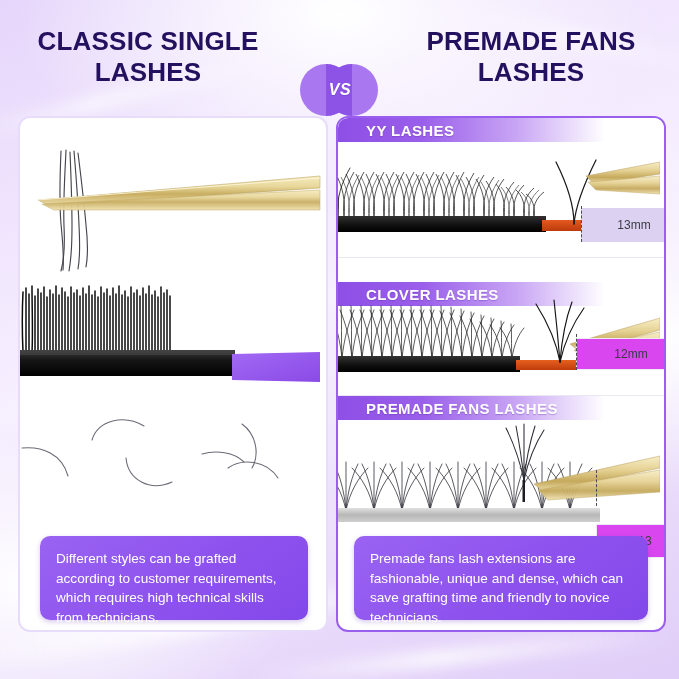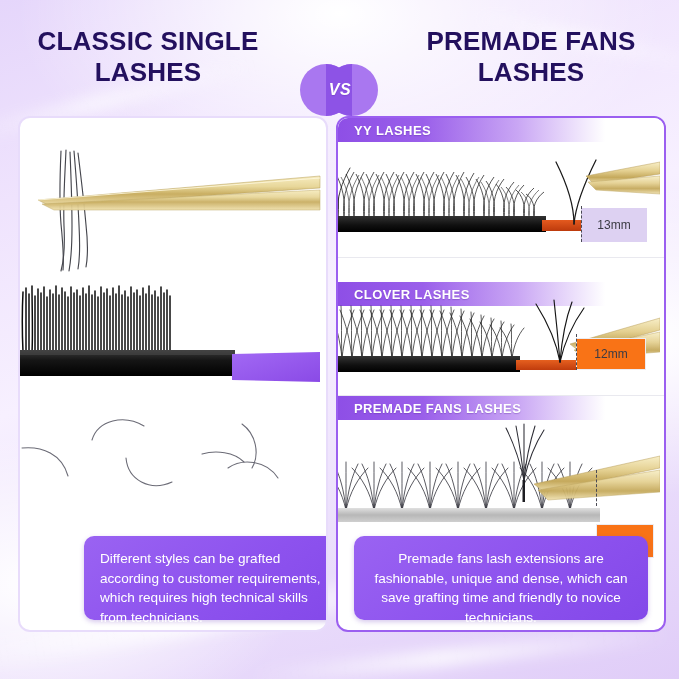--- a/index.html
+++ b/index.html
@@ -48,40 +48,40 @@
 
   
   .panel{position:absolute;background:#fff;border-radius:12px;overflow:hidden;}
   .panel-left{left:18px;top:116px;width:306px;height:512px;border:2px solid #e8dcfb;}
   .panel-right{left:336px;top:116px;width:326px;height:512px;border:2px solid #9b5ff0;}
 
   
   .tagbar{position:absolute;left:0;height:24px;width:100%;
      background:linear-gradient(90deg,#8e4fe6 0%,#9a5fea 26%,#c9a6f4 55%,rgba(255,255,255,0) 82%);
      display:flex;align-items:center;}
-  .tagbar span{color:#fff;font-size:13px;font-weight:bold;letter-spacing:.4px;padding-left:16px;
+  .tagbar span{color:#fff;font-size:15px;font-weight:bold;letter-spacing:.4px;padding-left:28px;
      text-shadow:0 1px 1px rgba(90,40,160,.35);}
 
   .sect{position:absolute;left:0;width:100%;background:#fff;}
   .divider{position:absolute;left:0;width:100%;height:1px;background:#e9e9ef;}
 
   
   .chip{position:absolute;display:flex;align-items:center;justify-content:center;
         font-size:12px;color:#3b3b44;}
   .chip-lav{background:#ddd1f2;}
-  .chip-wt{background:#f97316;border:1px solid #ececf2;}
+  .chip-wt{background:#d946ef;border:1px solid #ececf2;padding-left:20px;}
   .dashline{position:absolute;border-left:1px dashed #4a4a55;}
 
   
   .caption{position:absolute;border-radius:10px;color:#fff;
      background:linear-gradient(145deg,#9a63f2 0%,#8d52ee 55%,#8348e9 100%);
      box-shadow:0 2px 5px rgba(110,60,190,.28);
      font-size:13.6px;line-height:19.5px;padding:13px 16px;box-sizing:border-box;}
-  .cap-left{left:38px;top:534px;width:268px;height:84px;margin-left:44px;}
-  .cap-right{left:352px;top:534px;width:294px;height:84px;text-align:center;}
+  .cap-left{left:38px;top:534px;width:268px;height:84px;}
+  .cap-right{left:352px;top:534px;width:294px;height:84px;}
   svg{display:block;}
   .tw{position:absolute;}
 </style>
 </head>
 <body>
 
 <div class="stage">
 
   <div class="streak s1"></div>
   <div class="streak s2"></div>
@@ -331,21 +331,21 @@
           <g stroke="#1a1a1a" fill="none" stroke-width="1.25" stroke-linecap="round">
             <path d="M236,82 C236,62 228,40 218,20"></path>
             <path d="M236,82 C238,60 248,38 258,18"></path>
           </g>
 
           <path d="M248,34 L322,20 L322,32 L256,42 Z" fill="url(#gold2)" stroke="#b89f5c" stroke-width=".5"></path>
           <path d="M250,40 L322,34 L322,52 L258,48 Z" fill="url(#gold2)" stroke="#bda560" stroke-width=".5" opacity=".95"></path>
         </svg>
       </div>
 
-      <div class="chip chip-lav" style="left:243px;top:90px;width:66px;height:34px;">
+      <div class="chip chip-lav" style="left:243px;top:90px;width:66px;height:34px;padding-left:20px;">
         <span>13mm</span>
       </div>
       <div class="dashline" style="left:243px;top:88px;height:36px;"></div>
       <div class="divider" style="top:139px;"></div>
     </div>
 
     <div class="sect" style="top:140px;height:138px;">
       <div class="tagbar" style="top:0;margin-top:24px;">
         <span>CLOVER LASHES</span>
       </div>

